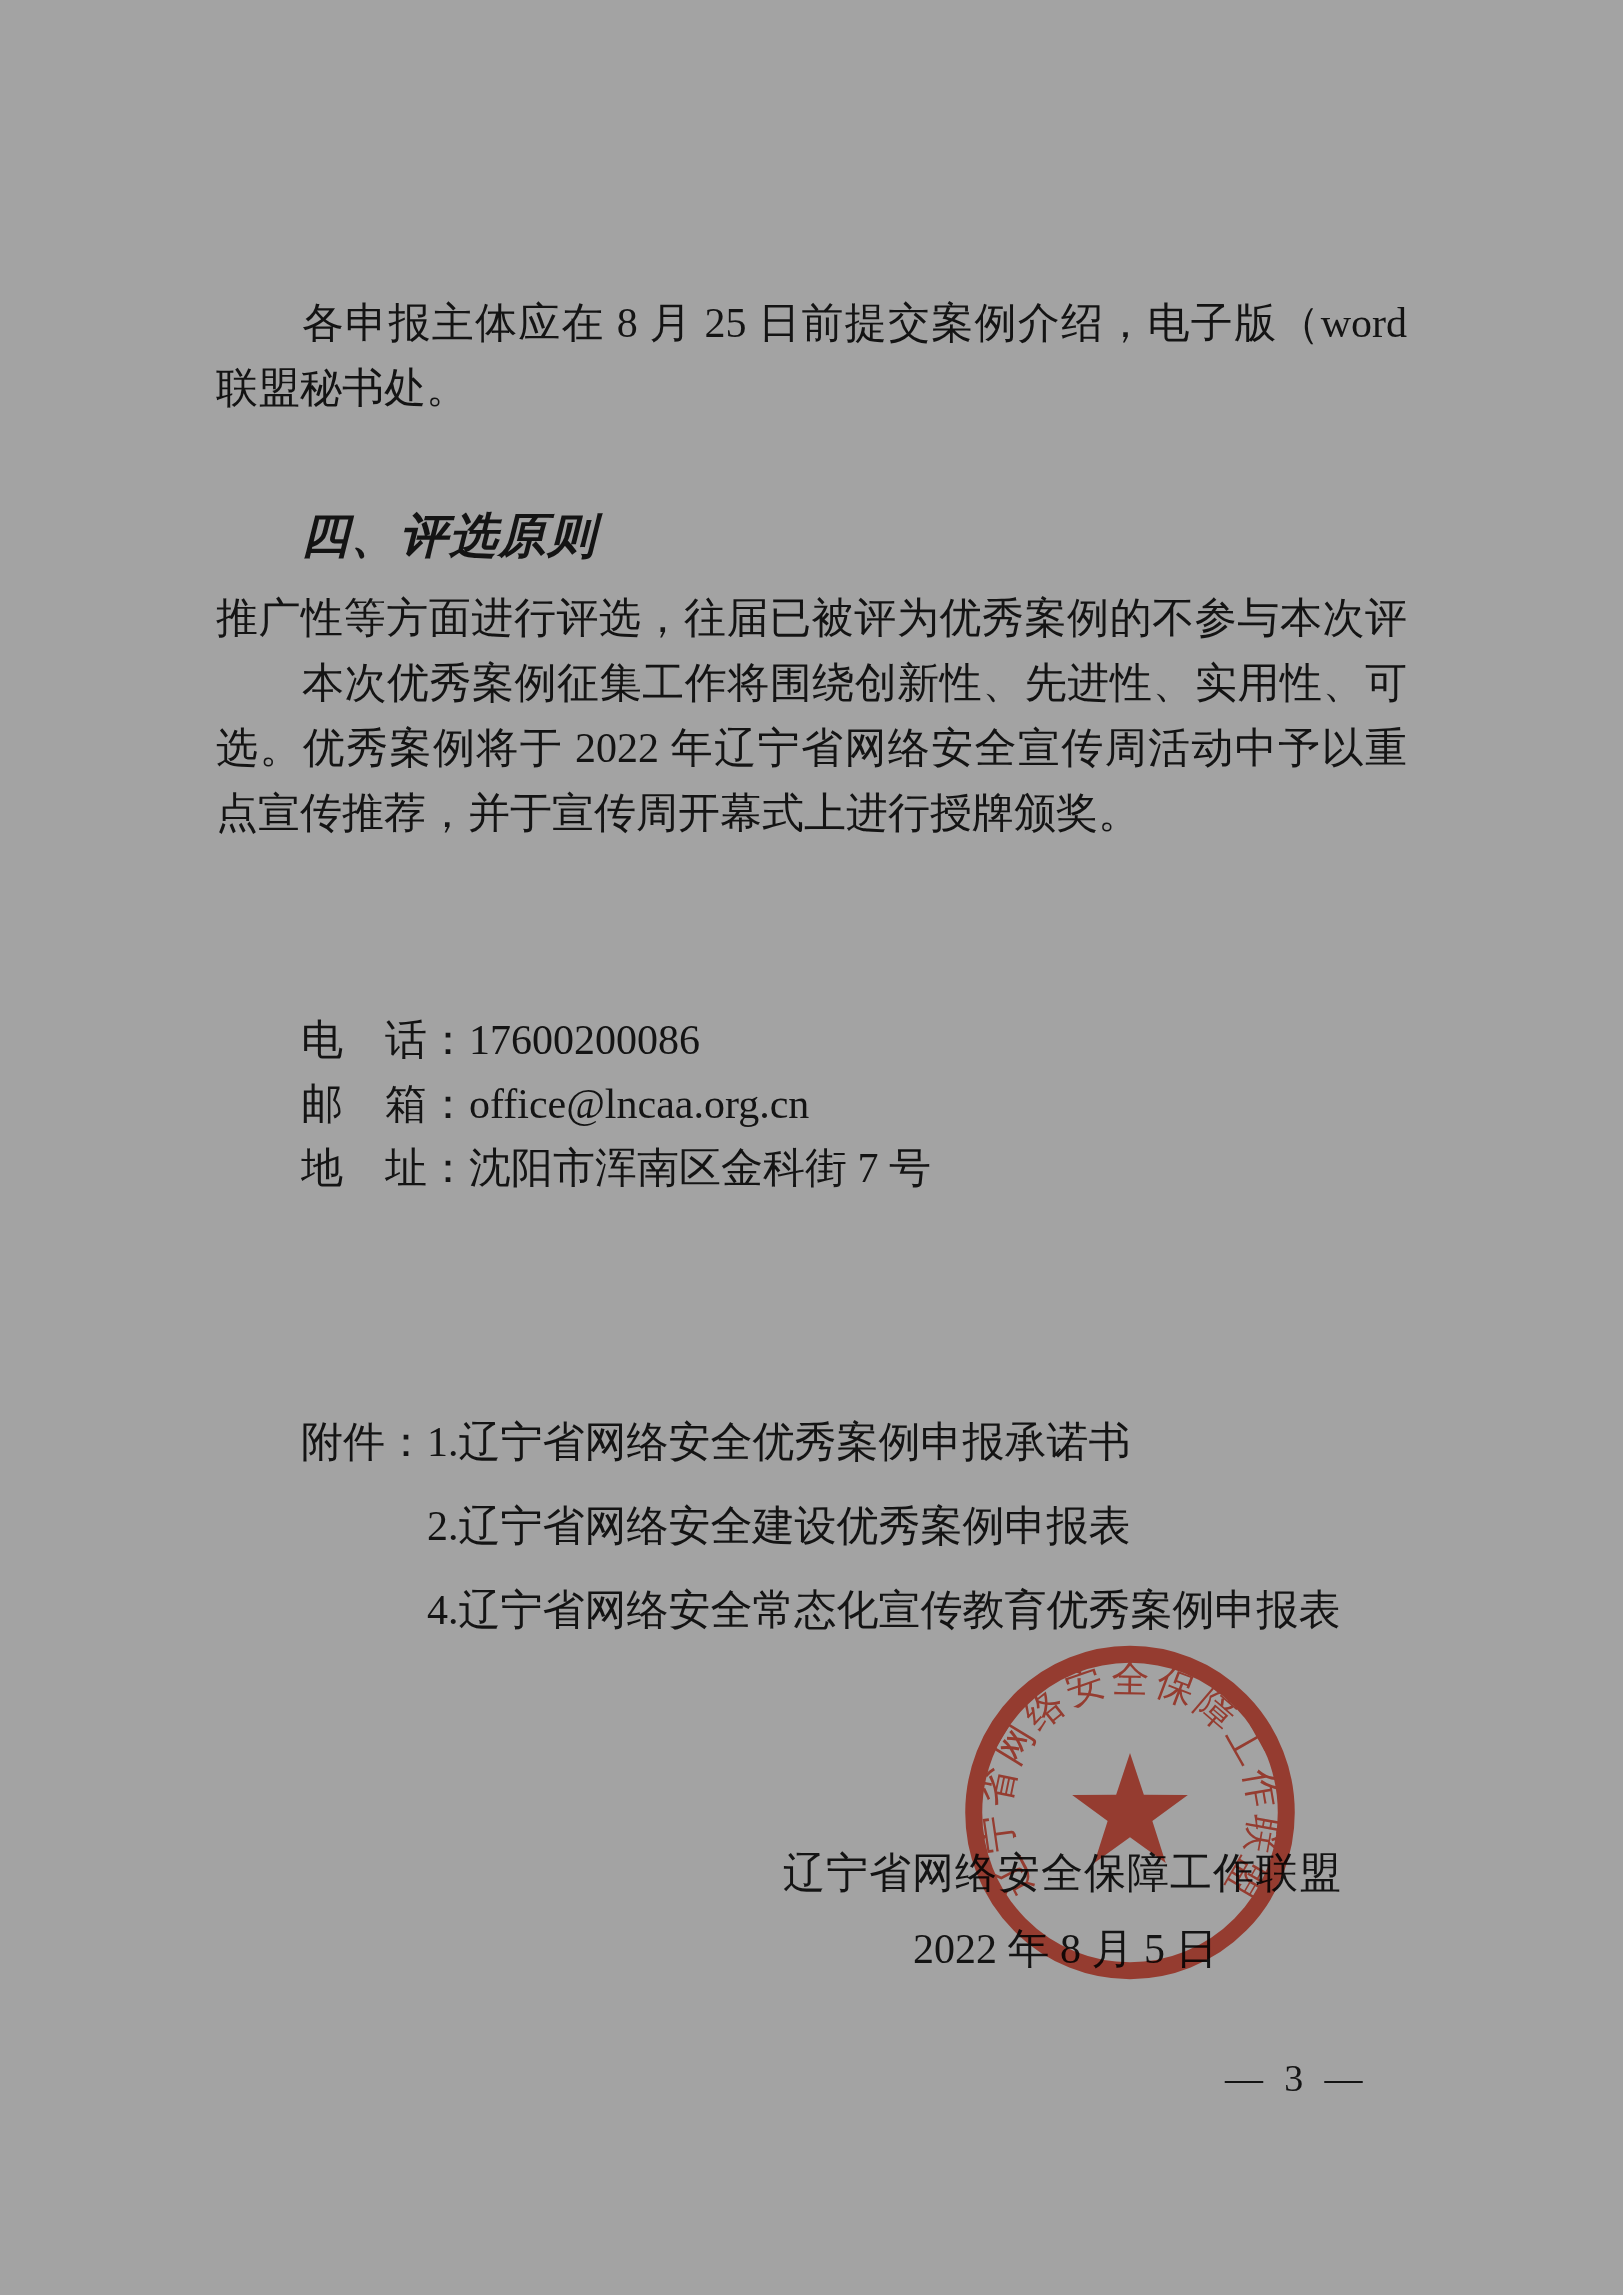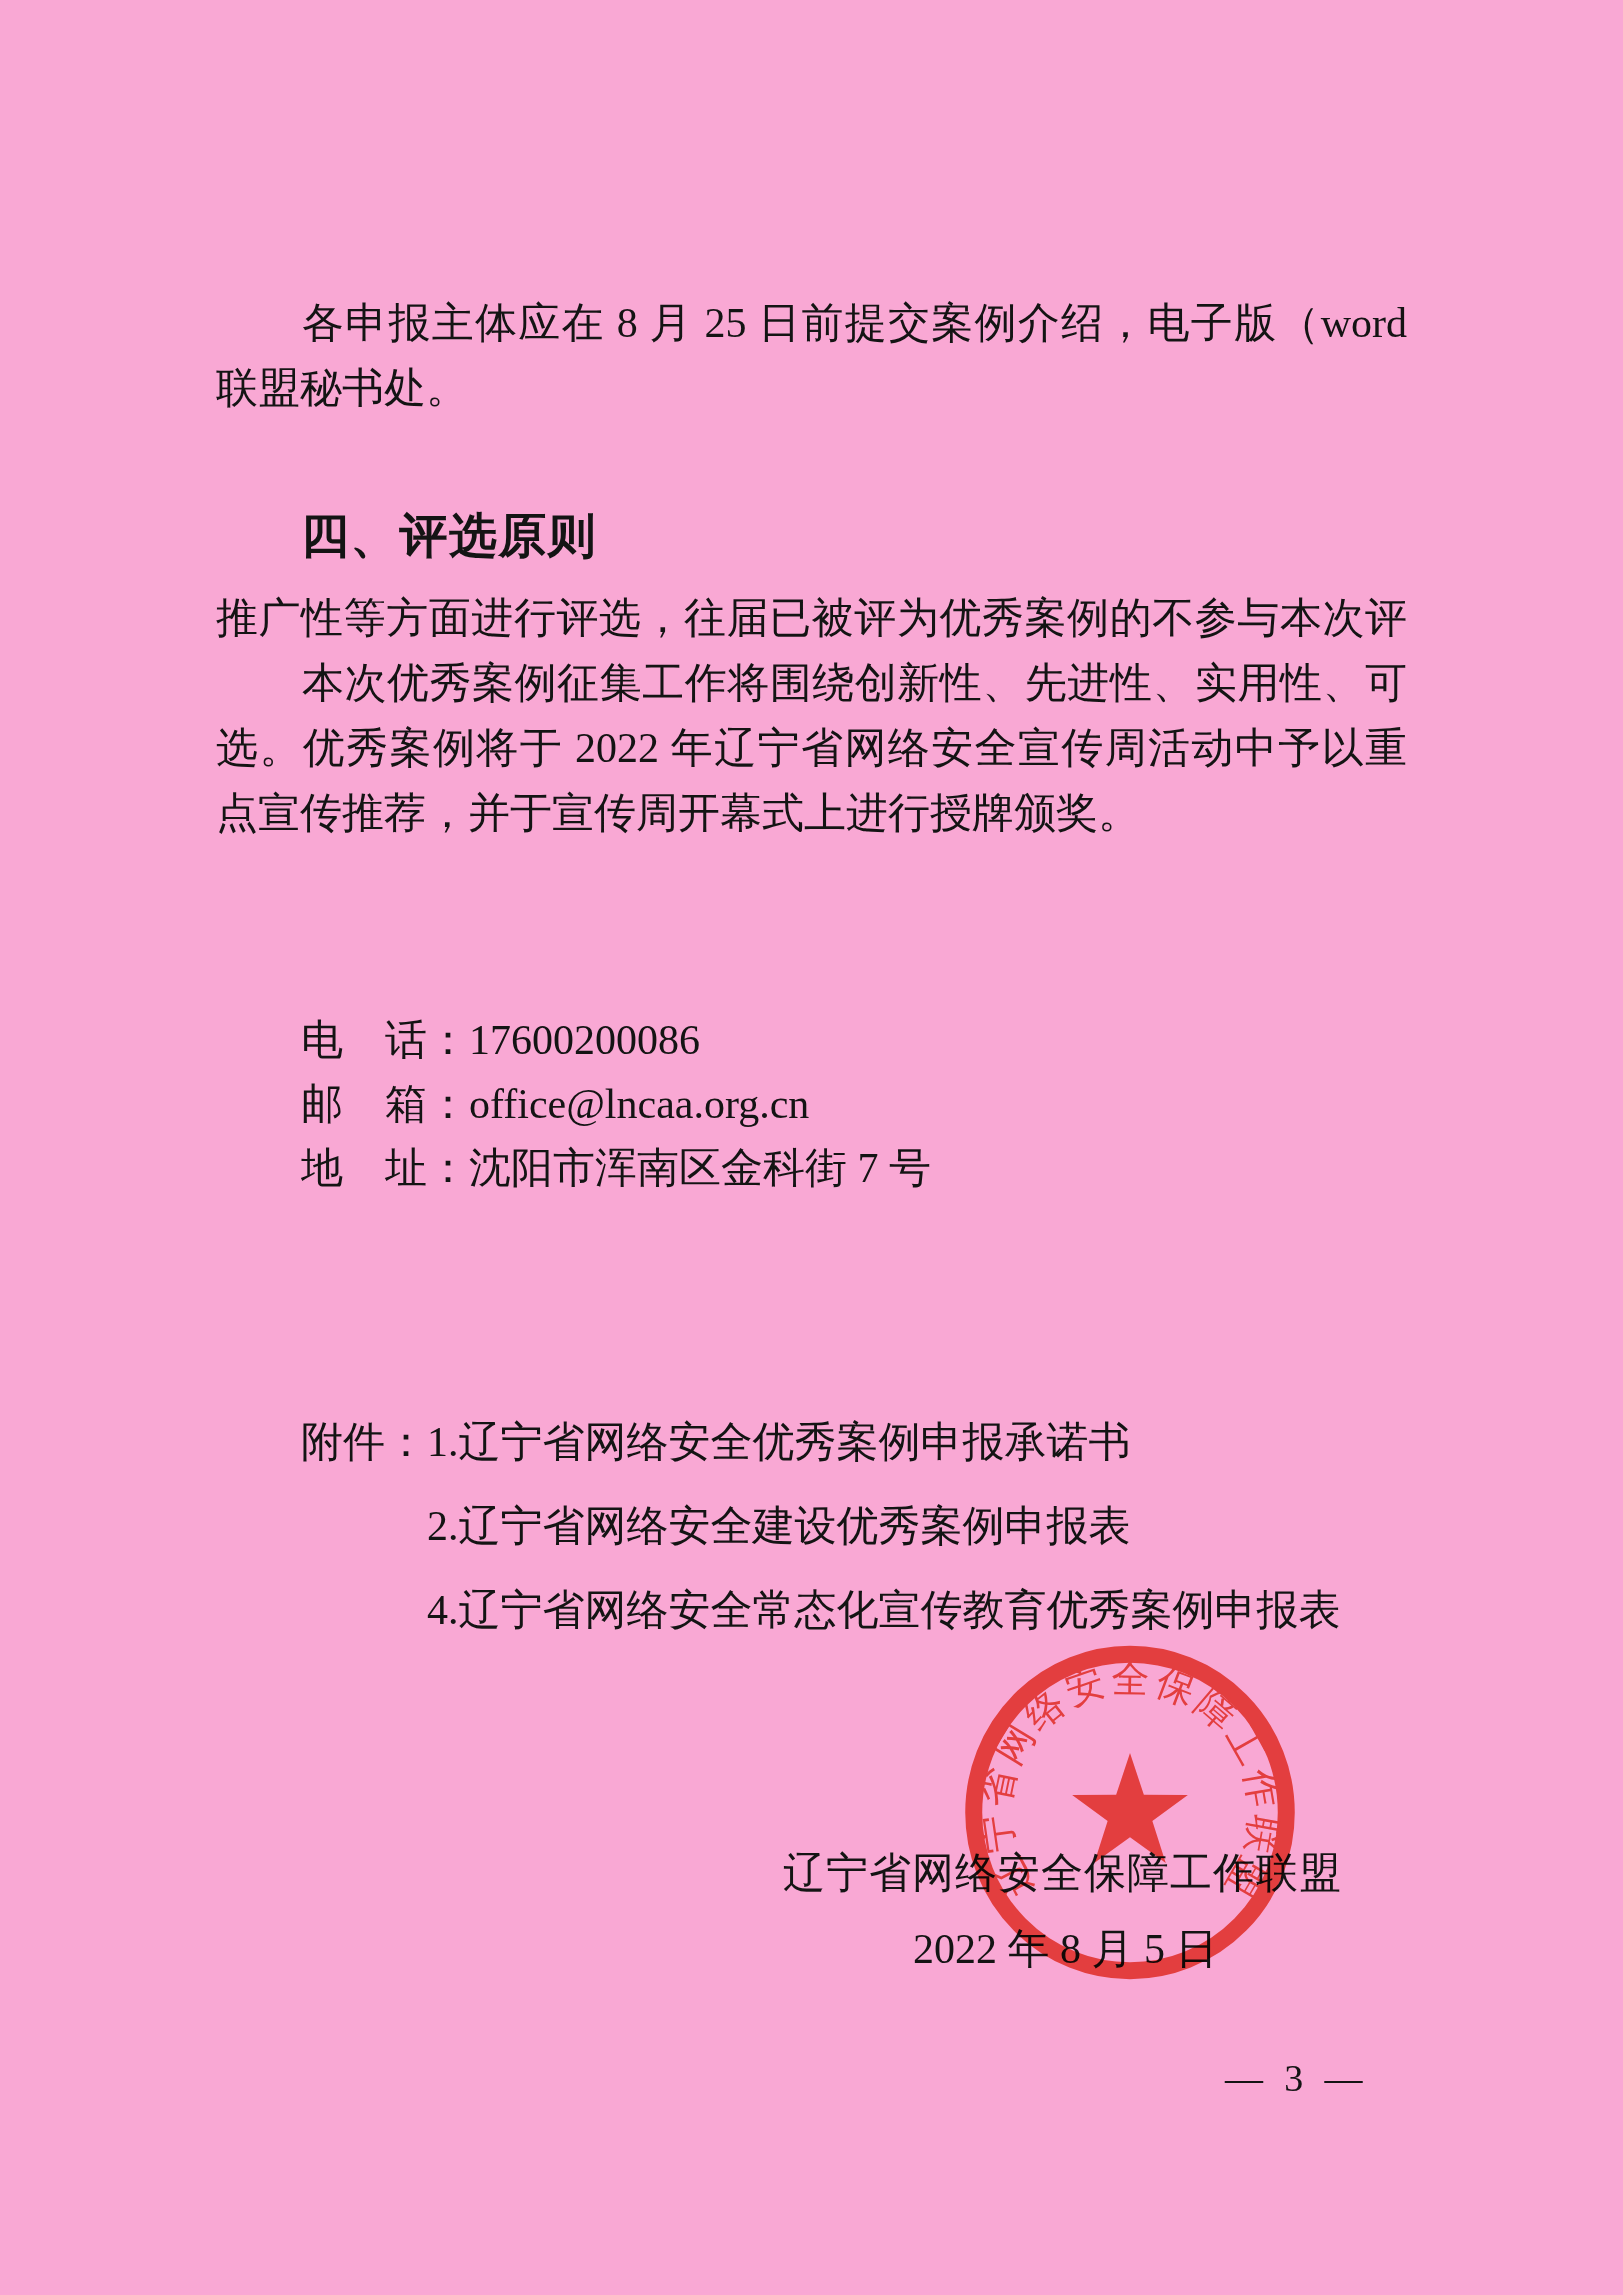--- a/index.html
+++ b/index.html
@@ -1,29 +1,30 @@
 <!DOCTYPE html>
 <html style="font-size:10.5px"><head>
 <meta charset="utf-8">
 <style>
   html,body { margin:0; padding:0; background:#888; }
   .page {
-    position:relative; width:1623px; height:2295px; background:#f9a8d4;
+    position:relative; width:1623px; height:2295px; background:#a3a3a3;
     font-family:"Liberation Serif","DejaVu Serif",serif; color:#141414;
     overflow:hidden;
   }
   .body-block { position:absolute; left:216px; width:1191px; }
   .bline { font-size:42px; line-height:65px; }
   .just  { text-align:justify; text-align-last:justify; }
   .indent { text-indent:86px; }
   .heading {
     position:absolute; left:301px; top:505px;
     font-family:"DejaVu Sans","Liberation Sans",sans-serif;
     font-weight:700; font-size:48px; line-height:60px; letter-spacing:1.3px;
     white-space:nowrap;
+    font-style:italic;
   }
   .contact-block { position:absolute; left:301px; top:1008px; }
   .contact-block .bline { line-height:64px; white-space:nowrap; }
   .attach-block { position:absolute; left:301px; top:1400px; }
   .attach-block .bline { line-height:84px; white-space:nowrap; }
   .attach-indent { padding-left:126px; }
   .signature {
     position:absolute; left:783px; top:1844px;
     font-size:42px; line-height:59px; letter-spacing:1px; white-space:nowrap;
   }

